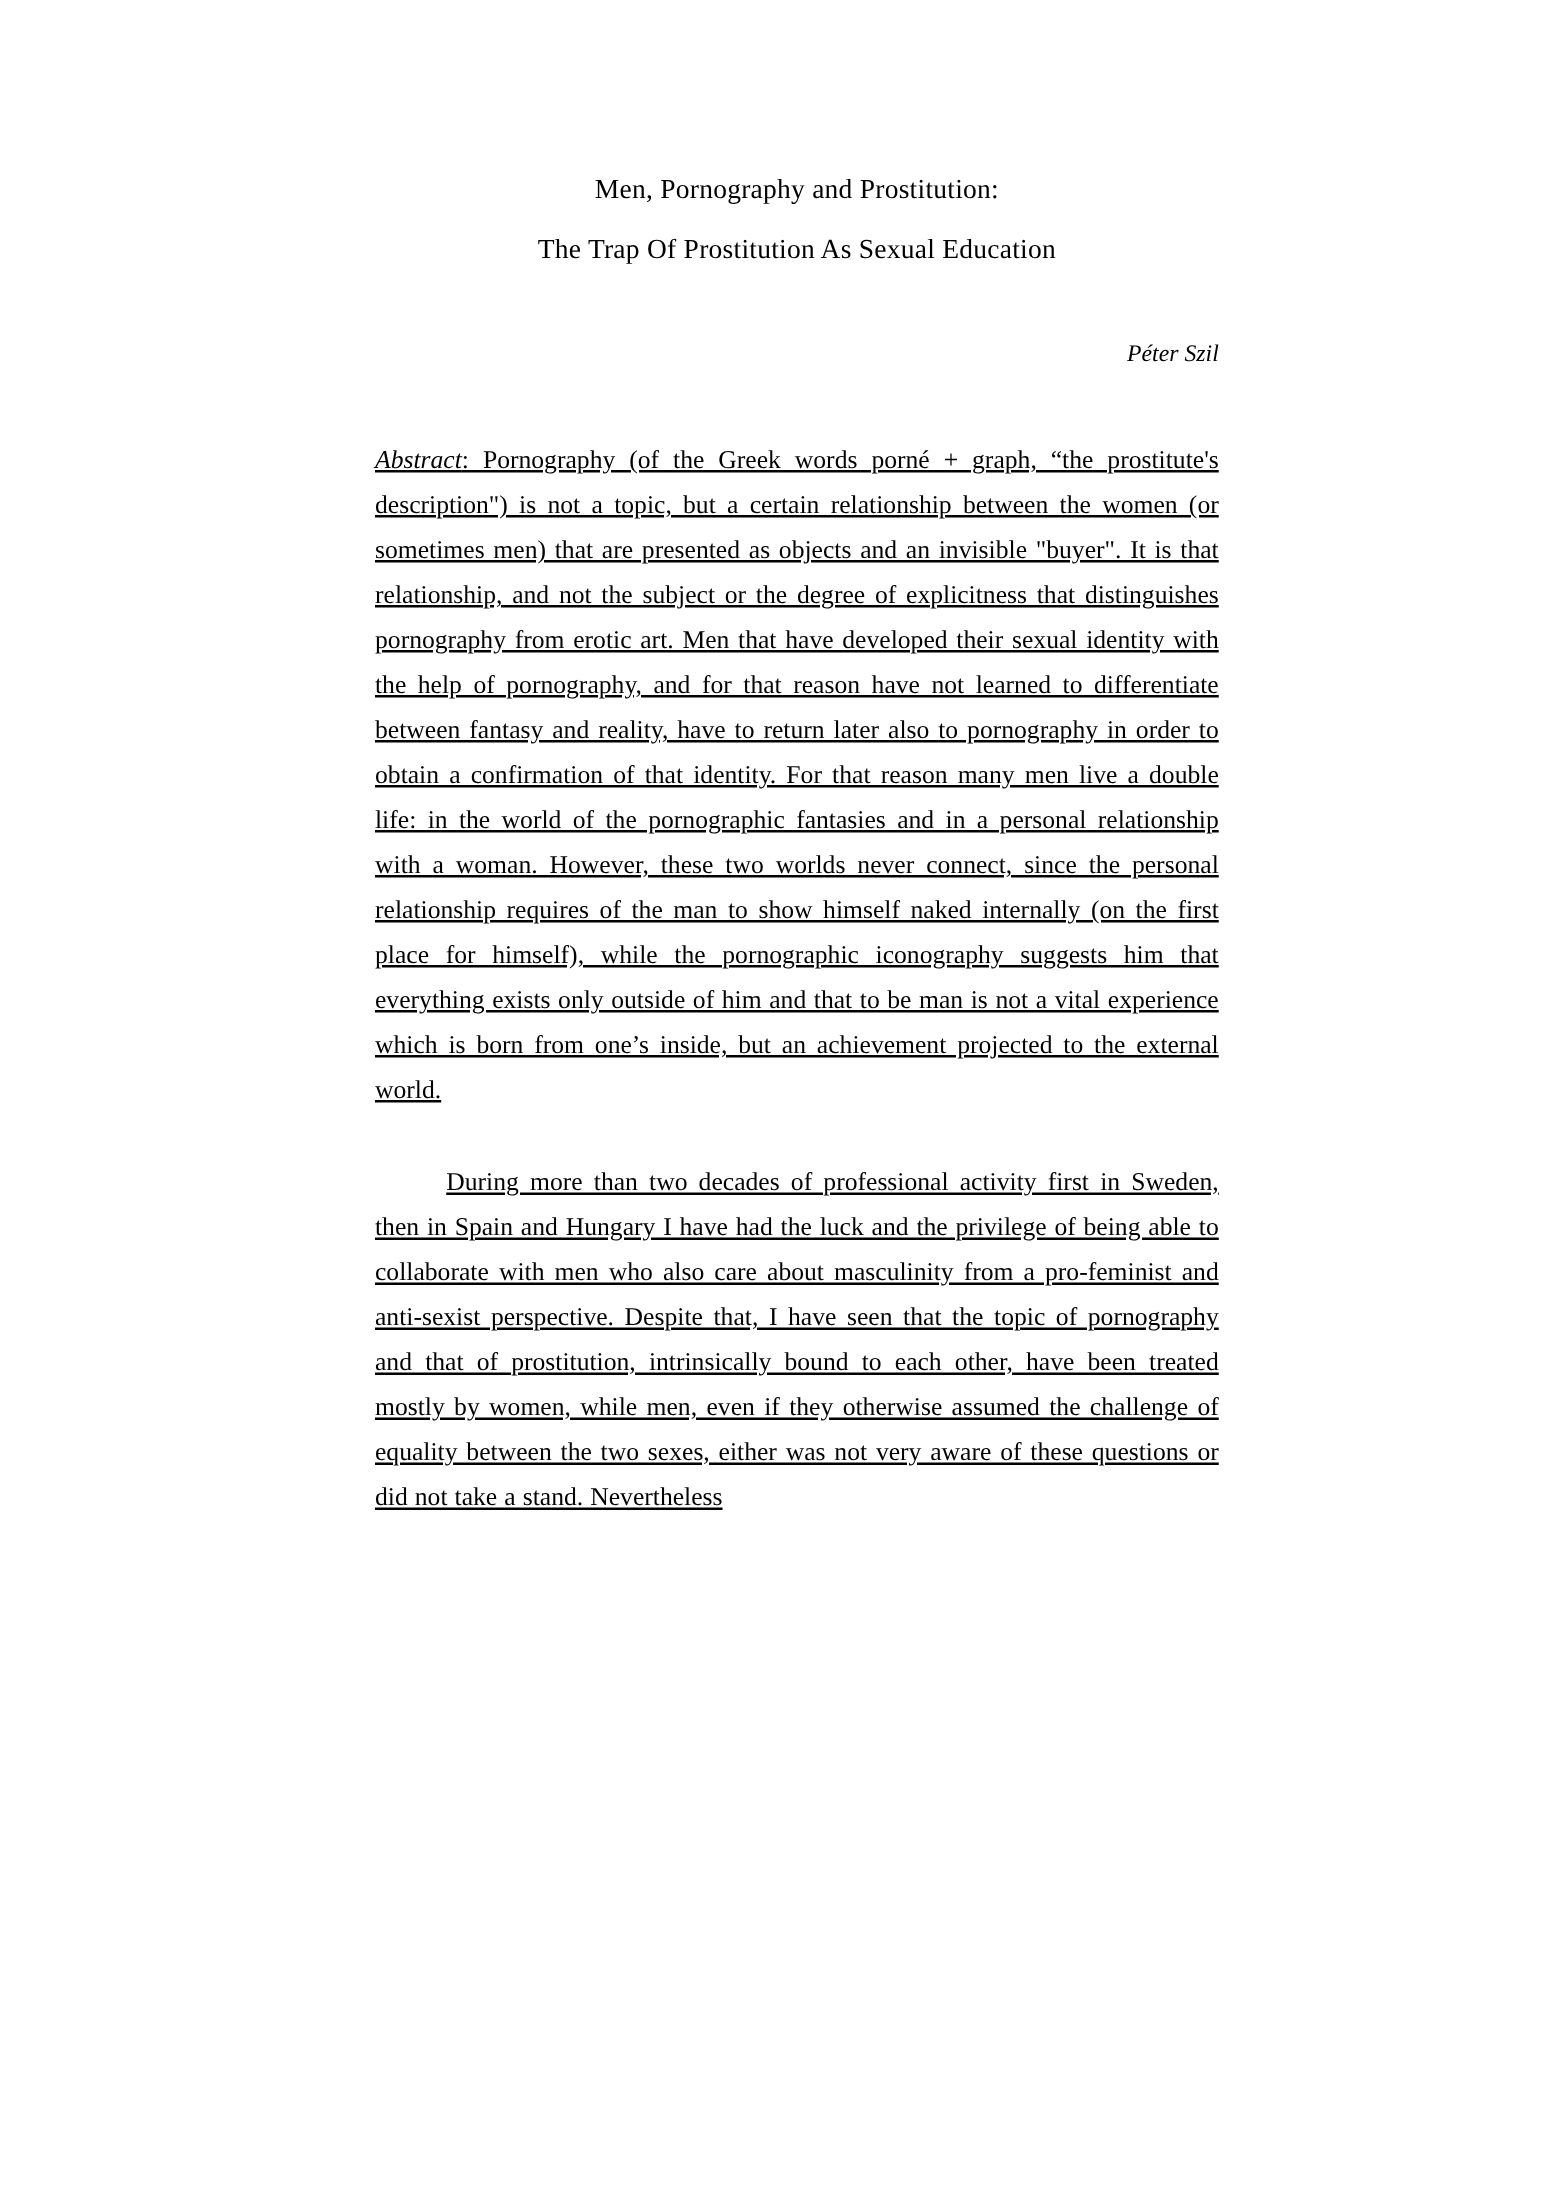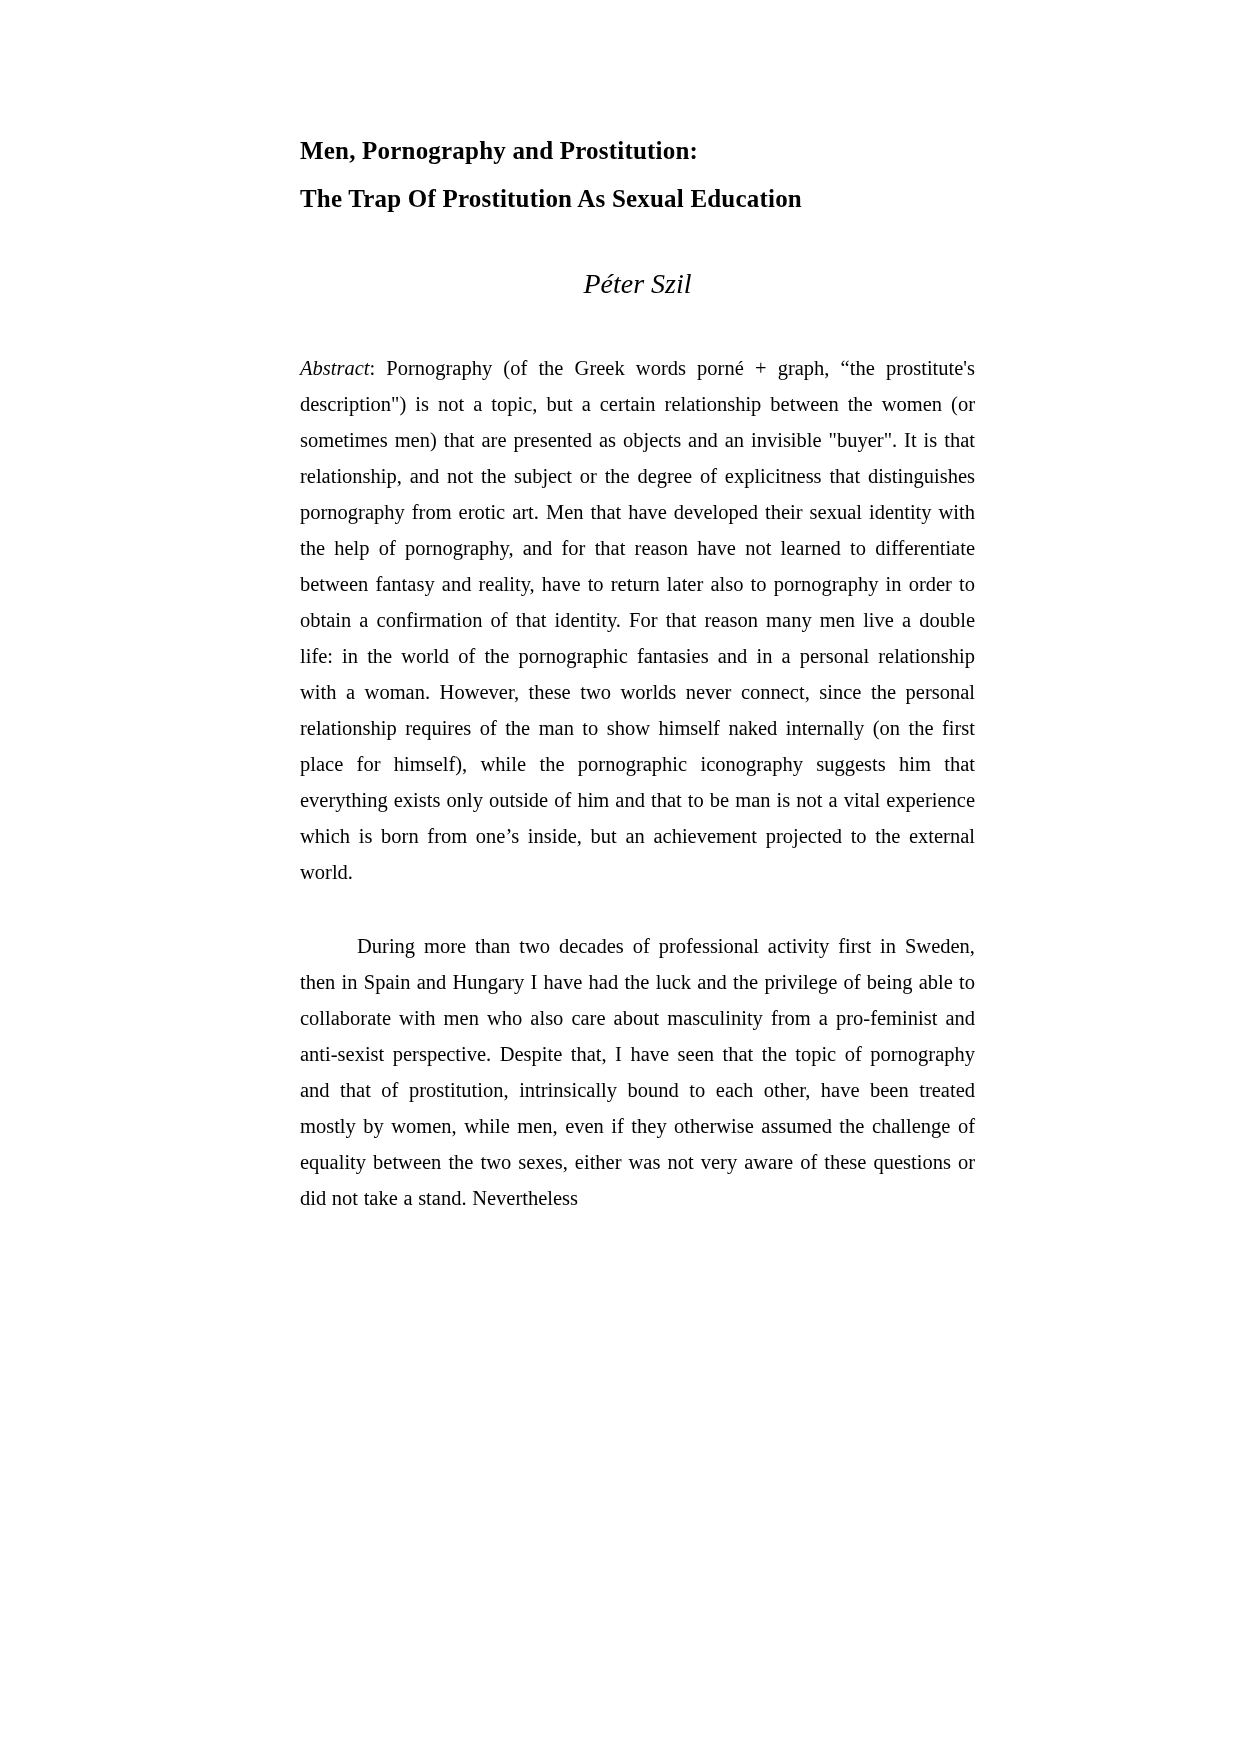--- a/index.html
+++ b/index.html
@@ -17,40 +17,41 @@
     overflow: hidden;
   }
   .content {
     position: absolute;
     left: 300px;
     top: 0;
     width: 675px;
   }
   .title {
     margin: 127px 0 0 0;
-    font-size: 25px;
-    font-weight: bold;
-    text-align: left;
+    font-size: 22px;
+    font-weight: normal;
+    text-align: center;
     line-height: 48px;
     letter-spacing: 0.2px;
   }
   .title-line { display: block; }
   .author {
     margin-top: 46px;
     font-style: italic;
-    font-size: 28px;
+    font-size: 19px;
     line-height: 30px;
-    text-align: center;
+    text-align: right;
   }
   .para {
     font-size: 20.5px;
     line-height: 36px;
     text-align: justify;
     hyphens: none;
     word-spacing: 0.5px;
+    text-decoration: underline;
   }
   .abstract {
     margin: 51px 0 0 0;
   }
   .abstract .abstract-label { font-style: italic; }
   .body-paragraph {
     margin: 38px 0 0 0;
     text-indent: 57px;
   }
 </style>

